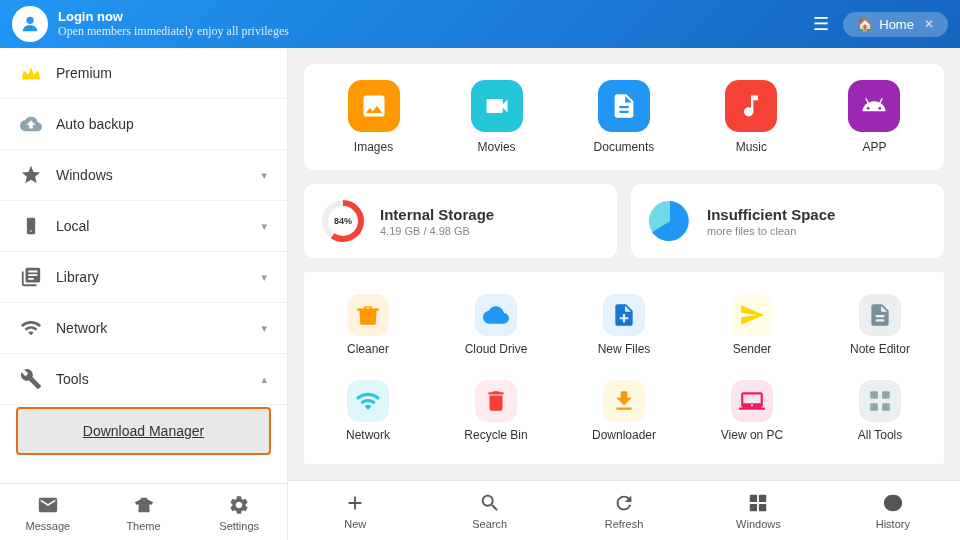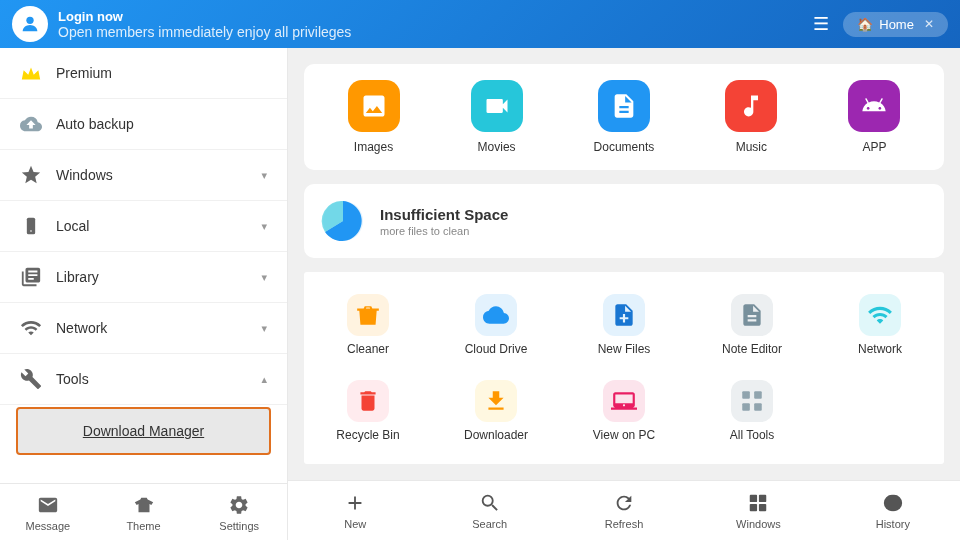--- a/index.html
+++ b/index.html
@@ -16,21 +16,21 @@
     }
     .header-avatar {
       width: 36px; height: 36px; border-radius: 50%;
       background: #fff;
       display: flex; align-items: center; justify-content: center;
       flex-shrink: 0;
     }
     .header-avatar svg { width: 22px; height: 22px; }
     .header-text { flex: 1; }
     .header-text .login-now { color: #fff; font-weight: bold; font-size: 13px; }
-    .header-text .subtitle { color: rgba(255,255,255,0.85); font-size: 14px; }
+    .header-text .subtitle { color: rgba(255,255,255,0.85); font-size: 12px; font-family: Liberation Serif, serif; }
     .header-tab {
       background: rgba(255,255,255,0.25);
       border-radius: 20px;
       padding: 5px 14px;
       color: #fff;
       font-size: 13px;
       display: flex; align-items: center; gap: 6px;
       cursor: pointer;
     }
     .header-tab .close-x { margin-left: 4px; font-size: 12px; opacity: 0.8; }
@@ -325,20 +325,34 @@
             <svg width="28" height="28" viewBox="0 0 24 24" fill="white">
                 <path d="M17.6 9.48l1.84-3.18c.16-.31.04-.69-.26-.85-.29-.15-.65-.06-.83.22l-1.88 3.24c-1.4-.59-2.98-.91-4.47-.91s-3.07.32-4.47.91L5.69 5.67c-.19-.29-.55-.37-.83-.22-.3.16-.42.54-.26.85L6.4 9.48C4.02 10.95 2.28 13.58 2 16.6h20c-.28-3.02-2.02-5.65-4.4-7.12zM7 15.25c-.69 0-1.25-.56-1.25-1.25s.56-1.25 1.25-1.25 1.25.56 1.25 1.25-.56 1.25-1.25 1.25zm10 0c-.69 0-1.25-.56-1.25-1.25s.56-1.25 1.25-1.25 1.25.56 1.25 1.25-.56 1.25-1.25 1.25z"></path>
               </svg>
           </div>
           <span>APP</span>
         </div>
       </div>
 
       <div class="storage-row">
 
+        <div class="storage-card">
+
+          <div class="donut-wrap">
+            <svg width="46" height="46" viewBox="0 0 46 46">
+              <circle cx="23" cy="23" r="18" fill="none" stroke="#eee" stroke-width="6"></circle>
+              <circle cx="23" cy="23" r="18" fill="none" stroke="#F44336" stroke-width="6" stroke-dasharray="95.5 113.1" stroke-dashoffset="28.3" transform="rotate(-90 23 23)"></circle>
+            </svg>
+            <span class="percent-label">84%</span>
+          </div>
+          <div class="card-text">
+            <div class="title">Internal Storage</div>
+            <div class="subtitle">4.19 GB / 4.98 GB</div>
+          </div>
+        </div>
 
         <div class="storage-card">
           <div class="pie-icon">
             <svg width="46" height="46" viewBox="0 0 46 46">
               <circle cx="23" cy="23" r="20" fill="#E3F2FD"></circle>
 
               <path d="M23 23 L23 3 A20 20 0 1 1 5 34 Z" fill="#2196F3"></path>
 
               <path d="M23 23 L5 34 A20 20 0 0 1 23 3 Z" fill="#26C6DA" opacity="0.6"></path>
             </svg>
@@ -372,20 +386,28 @@
 
         <div class="tool-item">
           <div class="tool-icon" style="background:#E3F2FD;">
             <svg width="26" height="26" viewBox="0 0 24 24" fill="#1976D2">
                 <path d="M14 2H6c-1.1 0-2 .9-2 2v16c0 1.1.89 2 2 2h12c1.1 0 2-.9 2-2V8l-6-6zm2 14h-3v3h-2v-3H8v-2h3v-3h2v3h3v2zm-3-7V3.5L18.5 9H13z"></path>
               </svg>
           </div>
           <span>New Files</span>
         </div>
 
+        <div class="tool-item">
+          <div class="tool-icon" style="background:#FFFDE7;">
+            <svg width="26" height="26" viewBox="0 0 24 24" fill="#FFD700">
+                <path d="M2.01 21L23 12 2.01 3 2 10l15 2-15 2z"></path>
+              </svg>
+          </div>
+          <span>Sender</span>
+        </div>
 
         <div class="tool-item">
           <div class="tool-icon" style="background:#ECEFF1;">
             <svg width="26" height="26" viewBox="0 0 24 24" fill="#78909C">
                 <path d="M14 2H6c-1.1 0-2 .9-2 2v16c0 1.1.9 2 2 2h12c1.1 0 2-.9 2-2V8l-6-6zm2 16H8v-2h8v2zm0-4H8v-2h8v2zm-3-5V3.5L18.5 9H13z"></path>
               </svg>
           </div>
           <span>Note Editor</span>
         </div>
 

